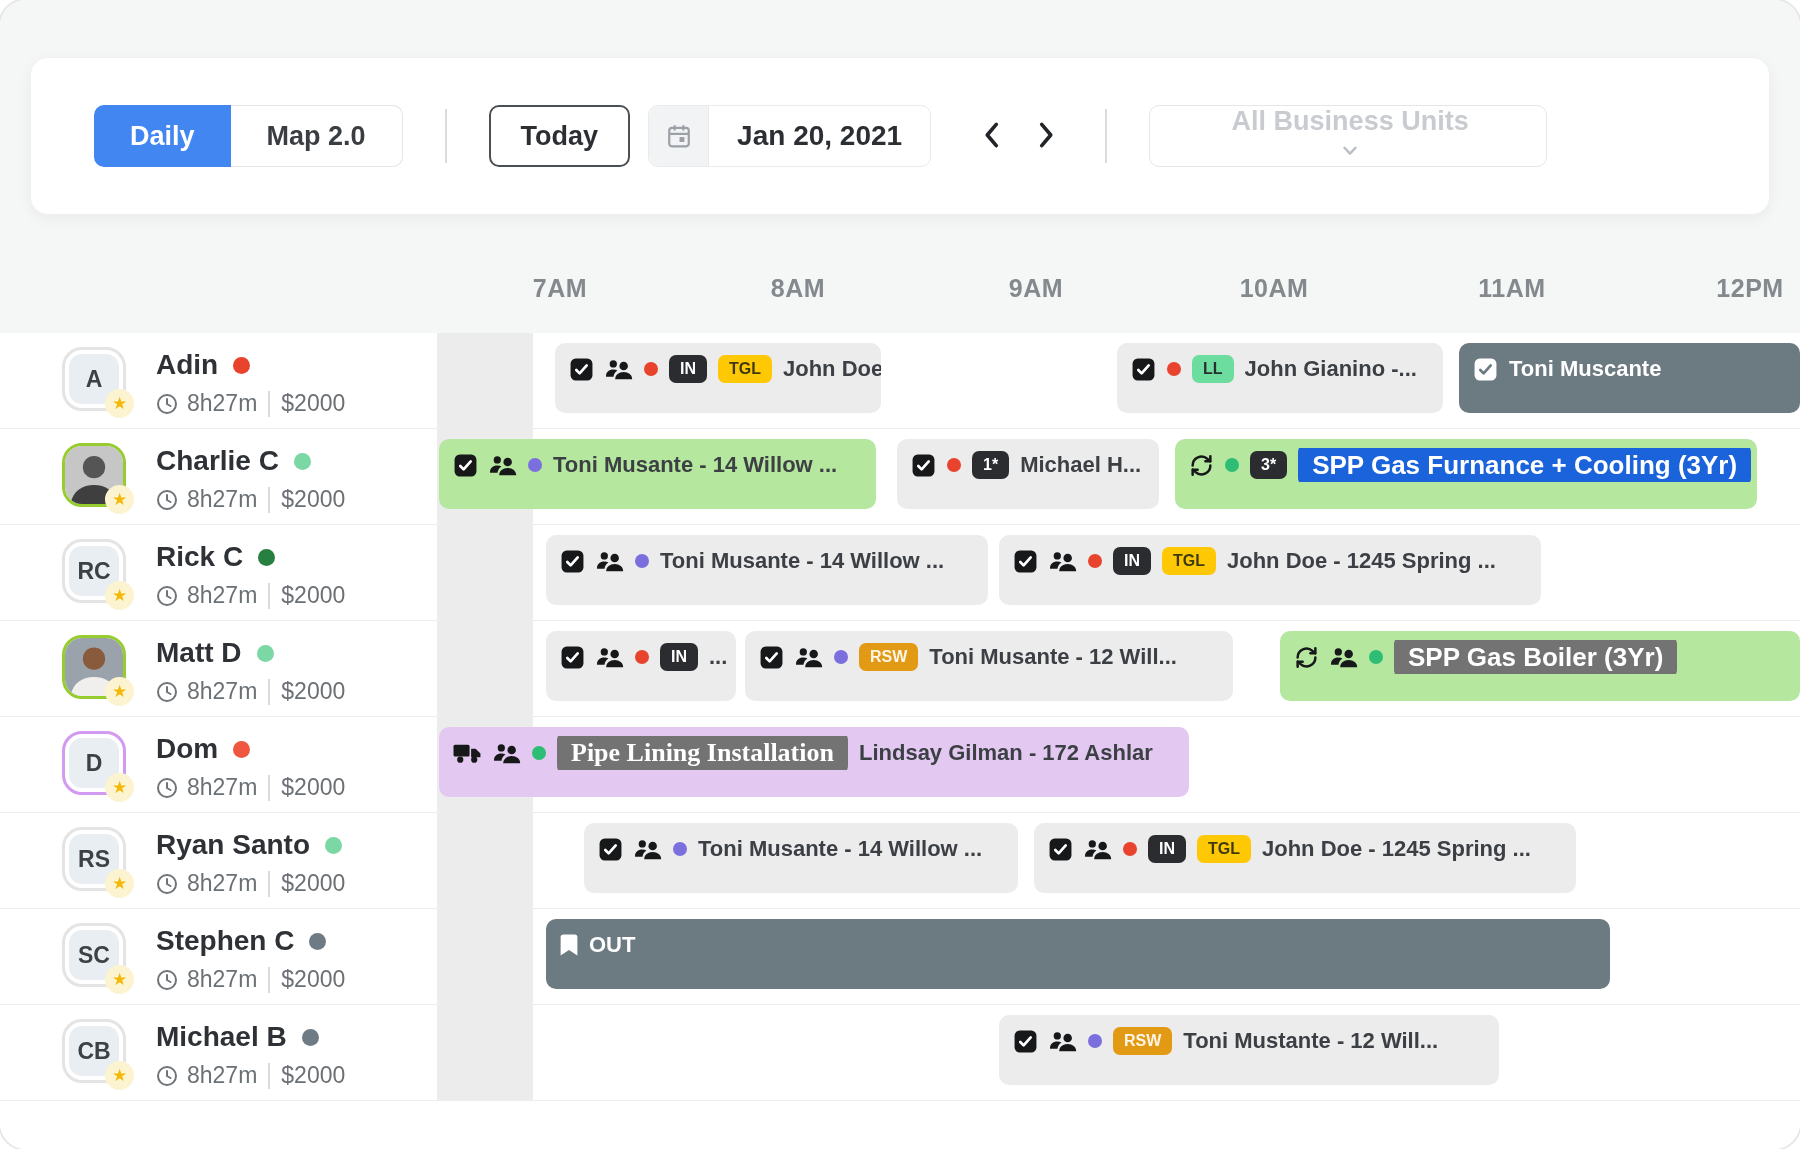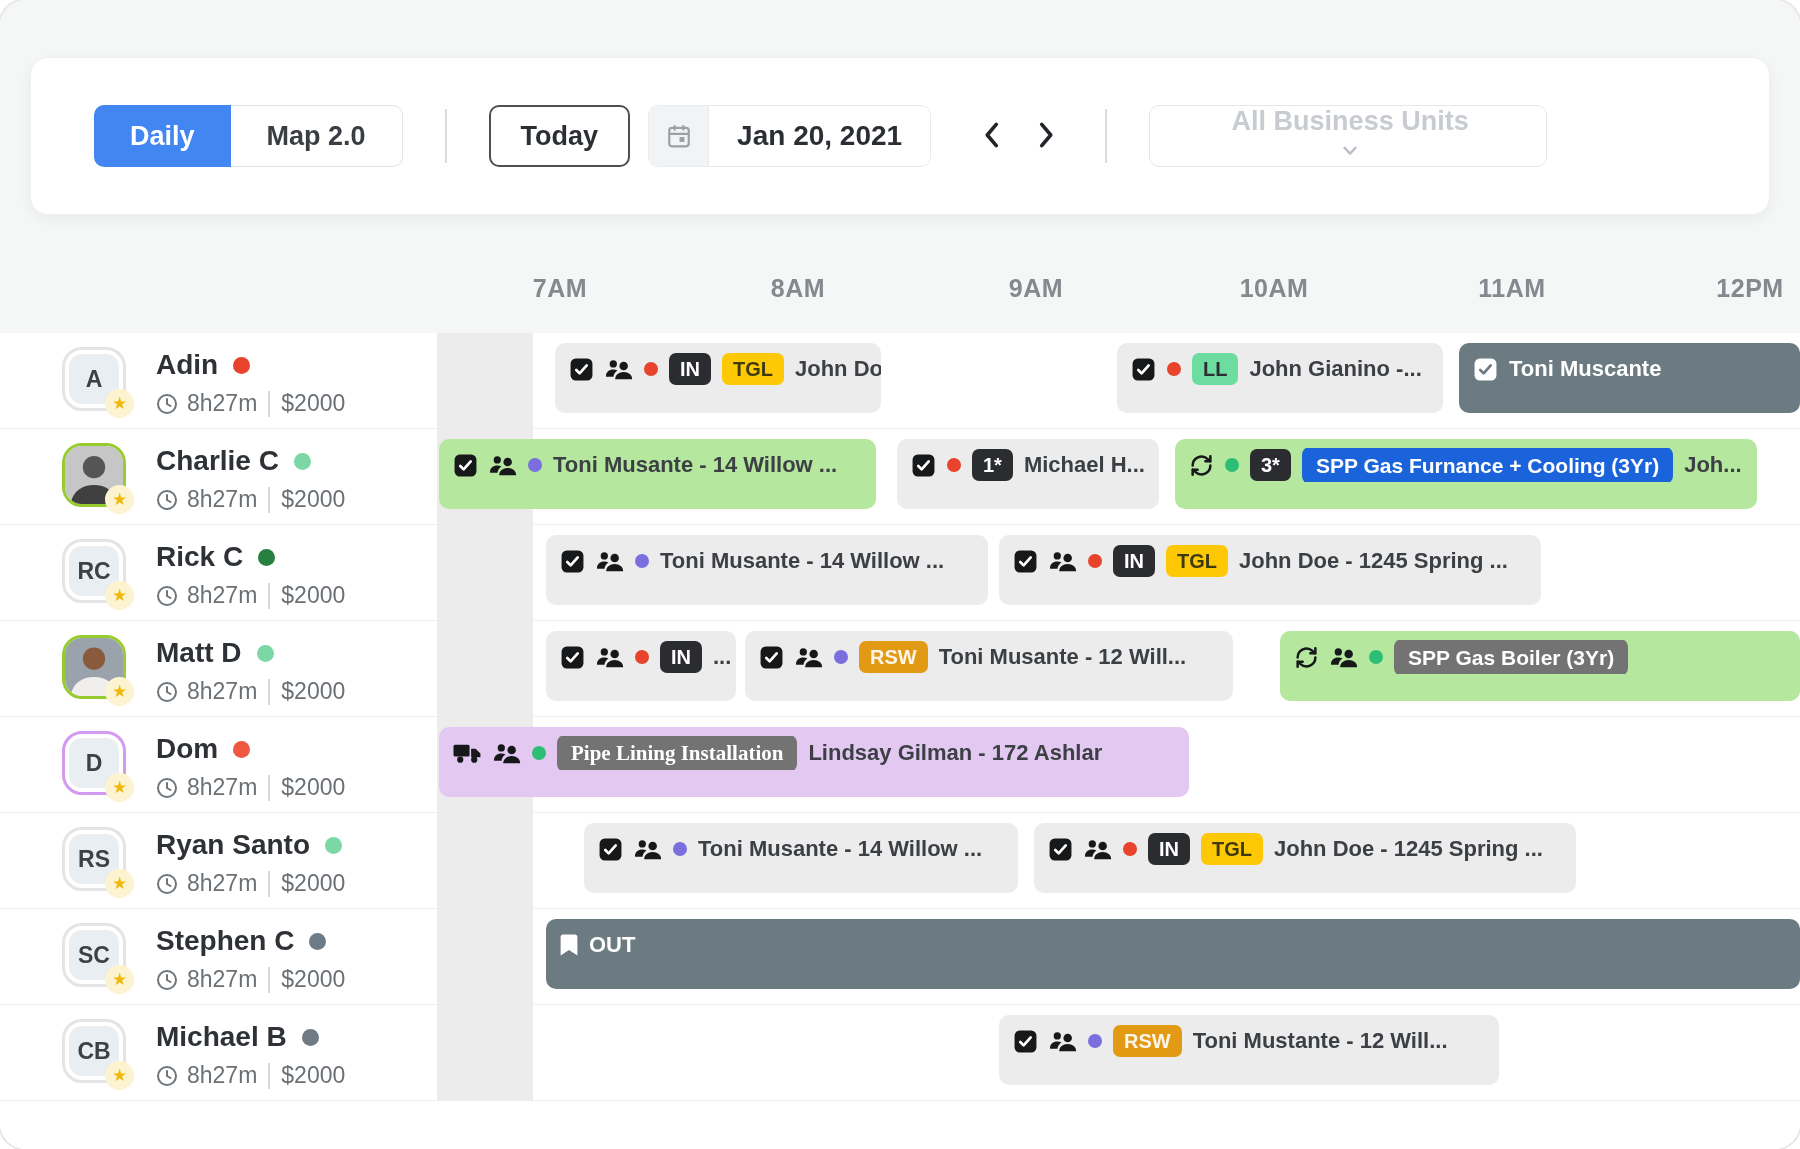--- a/index.html
+++ b/index.html
@@ -79,22 +79,22 @@
   
   .sched { position:relative; flex:1; }
   .gutter { position:absolute; left:0; top:0; bottom:0; width:96px; background:#ececed; }
   .event {
     position:absolute; top:10px; height:70px; border-radius:10px; z-index:1;
     cursor:pointer; overflow:hidden;
   }
   .event-line { display:flex; align-items:center; gap:11px; height:34px; margin:9px 0 0 14px; white-space:nowrap; overflow:hidden; }
   .ev-icon { display:flex; align-items:center; flex:none; }
   .ev-dot { width:14px; height:14px; border-radius:50%; flex:none; }
-  .badge { font-size:20px; font-weight:700; line-height:1; padding:6px 11px; border-radius:7px; flex:none; }
-  .badge.pill { font-size:21px; font-weight:600; padding:8px 14px; border-radius:8px; }
+  .badge { font-size:16px; font-weight:700; line-height:1; padding:6px 11px; border-radius:7px; flex:none; }
+  .badge.pill { font-size:26px; font-weight:600; padding:8px 14px; border-radius:8px; }
   .ev-text { font-size:22px; font-weight:600; color:#3c4045; }
   .footer-zone { height:48px; background:#ffffff; }
 </style>
 </head>
 <body>
 
 <div class="page">
   <div class="top-zone">
     <div class="toolbar-card">
       <div class="segmented">
@@ -617,21 +617,21 @@
                 </svg>
               </span>
           <span class="dur">8h27m</span>
           <span class="stat-div"></span>
           <span class="rev">$2000</span>
         </div>
       </div>
     </div>
     <div class="sched">
       <div class="gutter"></div>
-    <div class="event" style="left: 109px; width: 1254px; background: rgb(108, 122, 129);">
+    <div class="event" style="left: 109px; width: 1064px; background: rgb(108, 122, 129);">
     <div class="event-line">
               <span class="ev-icon">
                 <svg width="18" height="22" viewBox="0 0 17 21" fill="#ffffff">
                   <path d="M3 0.5h11a2.5 2.5 0 0 1 2.5 2.5v17.5L8.5 15.2 0.5 20.5V3A2.5 2.5 0 0 1 3 0.5z"></path>
                 </svg>
               </span>
               <span class="ev-text" style="color: rgb(255, 255, 255);">OUT</span>
             </div>
   </div>
         </div>

